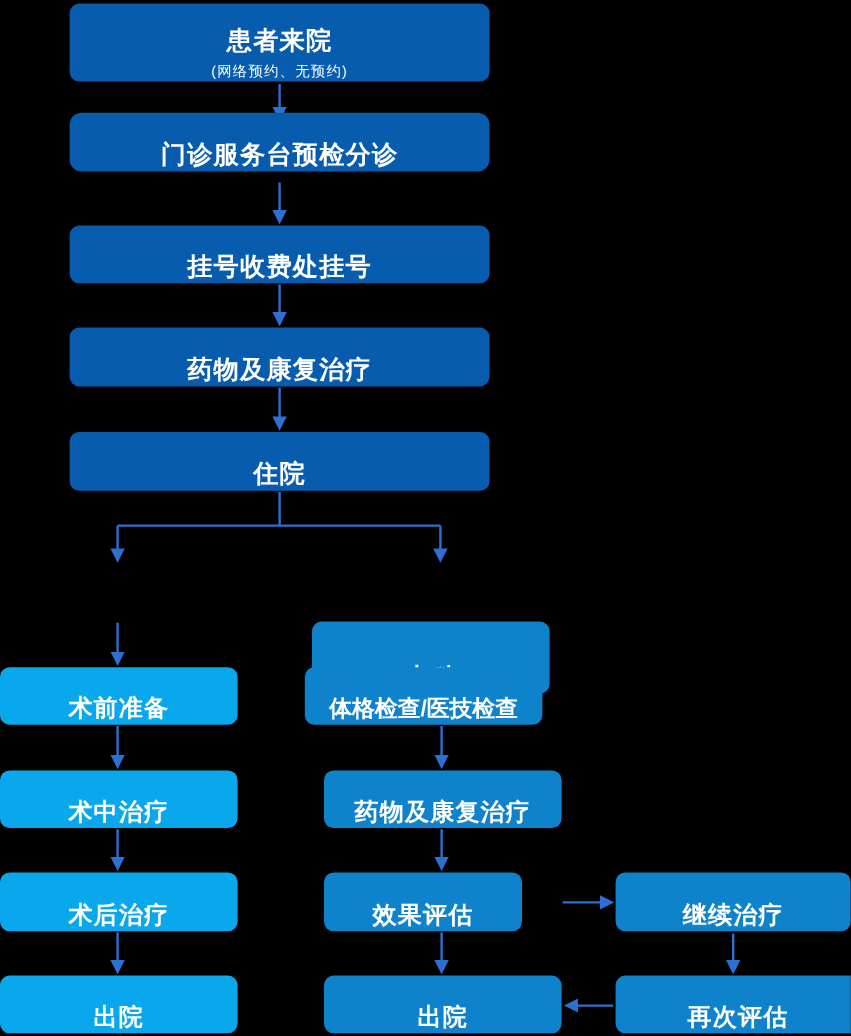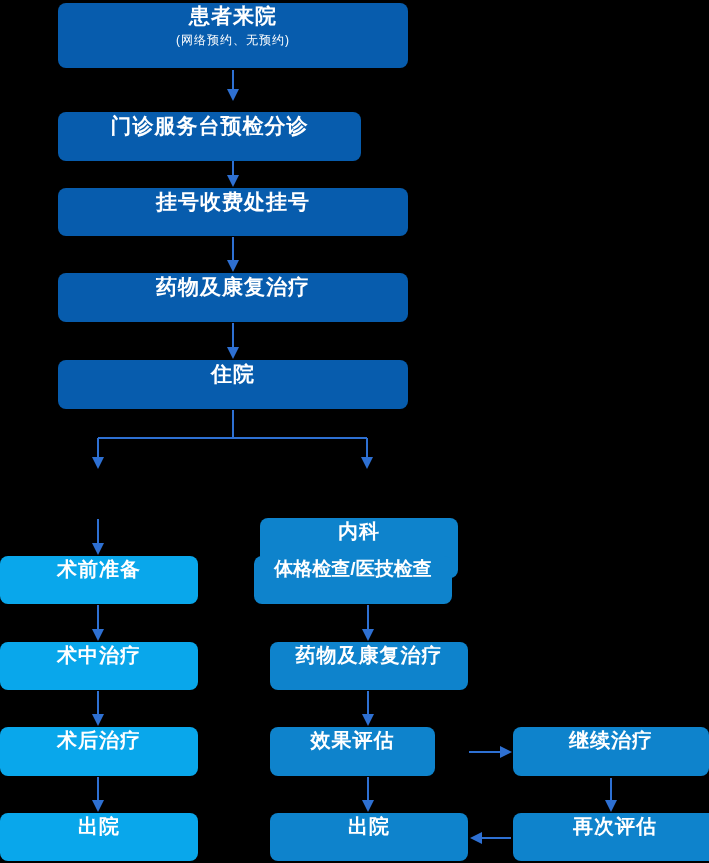--- a/index.html
+++ b/index.html
@@ -10,32 +10,32 @@
   body{
     background:var(--background);
     font-family:"Liberation Sans","DejaVu Sans",sans-serif;
   }
   .canvas{
     position:relative; width:709px; height:863px;
     background:var(--background); overflow:hidden;
   }
   .node{
     position:absolute; border-radius:8px; color:var(--text);
-    display:flex; flex-direction:column; align-items:center; justify-content:flex-start;
+    display:flex; flex-direction:column; align-items:center; justify-content:flex-end;
     font-weight:bold; font-size:20px; letter-spacing:1px;
     text-align:center; box-sizing:border-box;
   }
   .dark{background:var(--main-box); font-size:21px;}
   .mid{background:var(--medical-box);}
   .light{background:var(--surgical-box);}
   .node-title{font-size:21px; font-weight:bold; line-height:1.25;}
   .node-subtitle{font-size:12px; font-weight:normal; letter-spacing:1px; margin-top:3px;}
   
   .n-arrival      {left:58px; top:3px;   width:350px; height:65px;}
-  .n-triage       {left:58px; top:112px; width:303px; height:49px;}
+  .n-triage       {left:58px; top:94px; width:350px; height:49px;border-radius:10px;}
   .n-registration {left:58px; top:188px; width:350px; height:48px;}
   .n-clinic       {left:58px; top:273px; width:350px; height:49px;}
   .n-admission    {left:58px; top:360px; width:350px; height:49px;}
   
   .n-surgery      {left:0; top:470px; width:198px; height:48px;}
   .n-preop        {left:0; top:556px; width:198px; height:48px;}
   .n-intraop      {left:0; top:642px; width:198px; height:48px;}
   .n-postop       {left:0; top:727px; width:198px; height:49px;}
   .n-sdischarge   {left:0; top:813px; width:198px; height:48px;}
   

